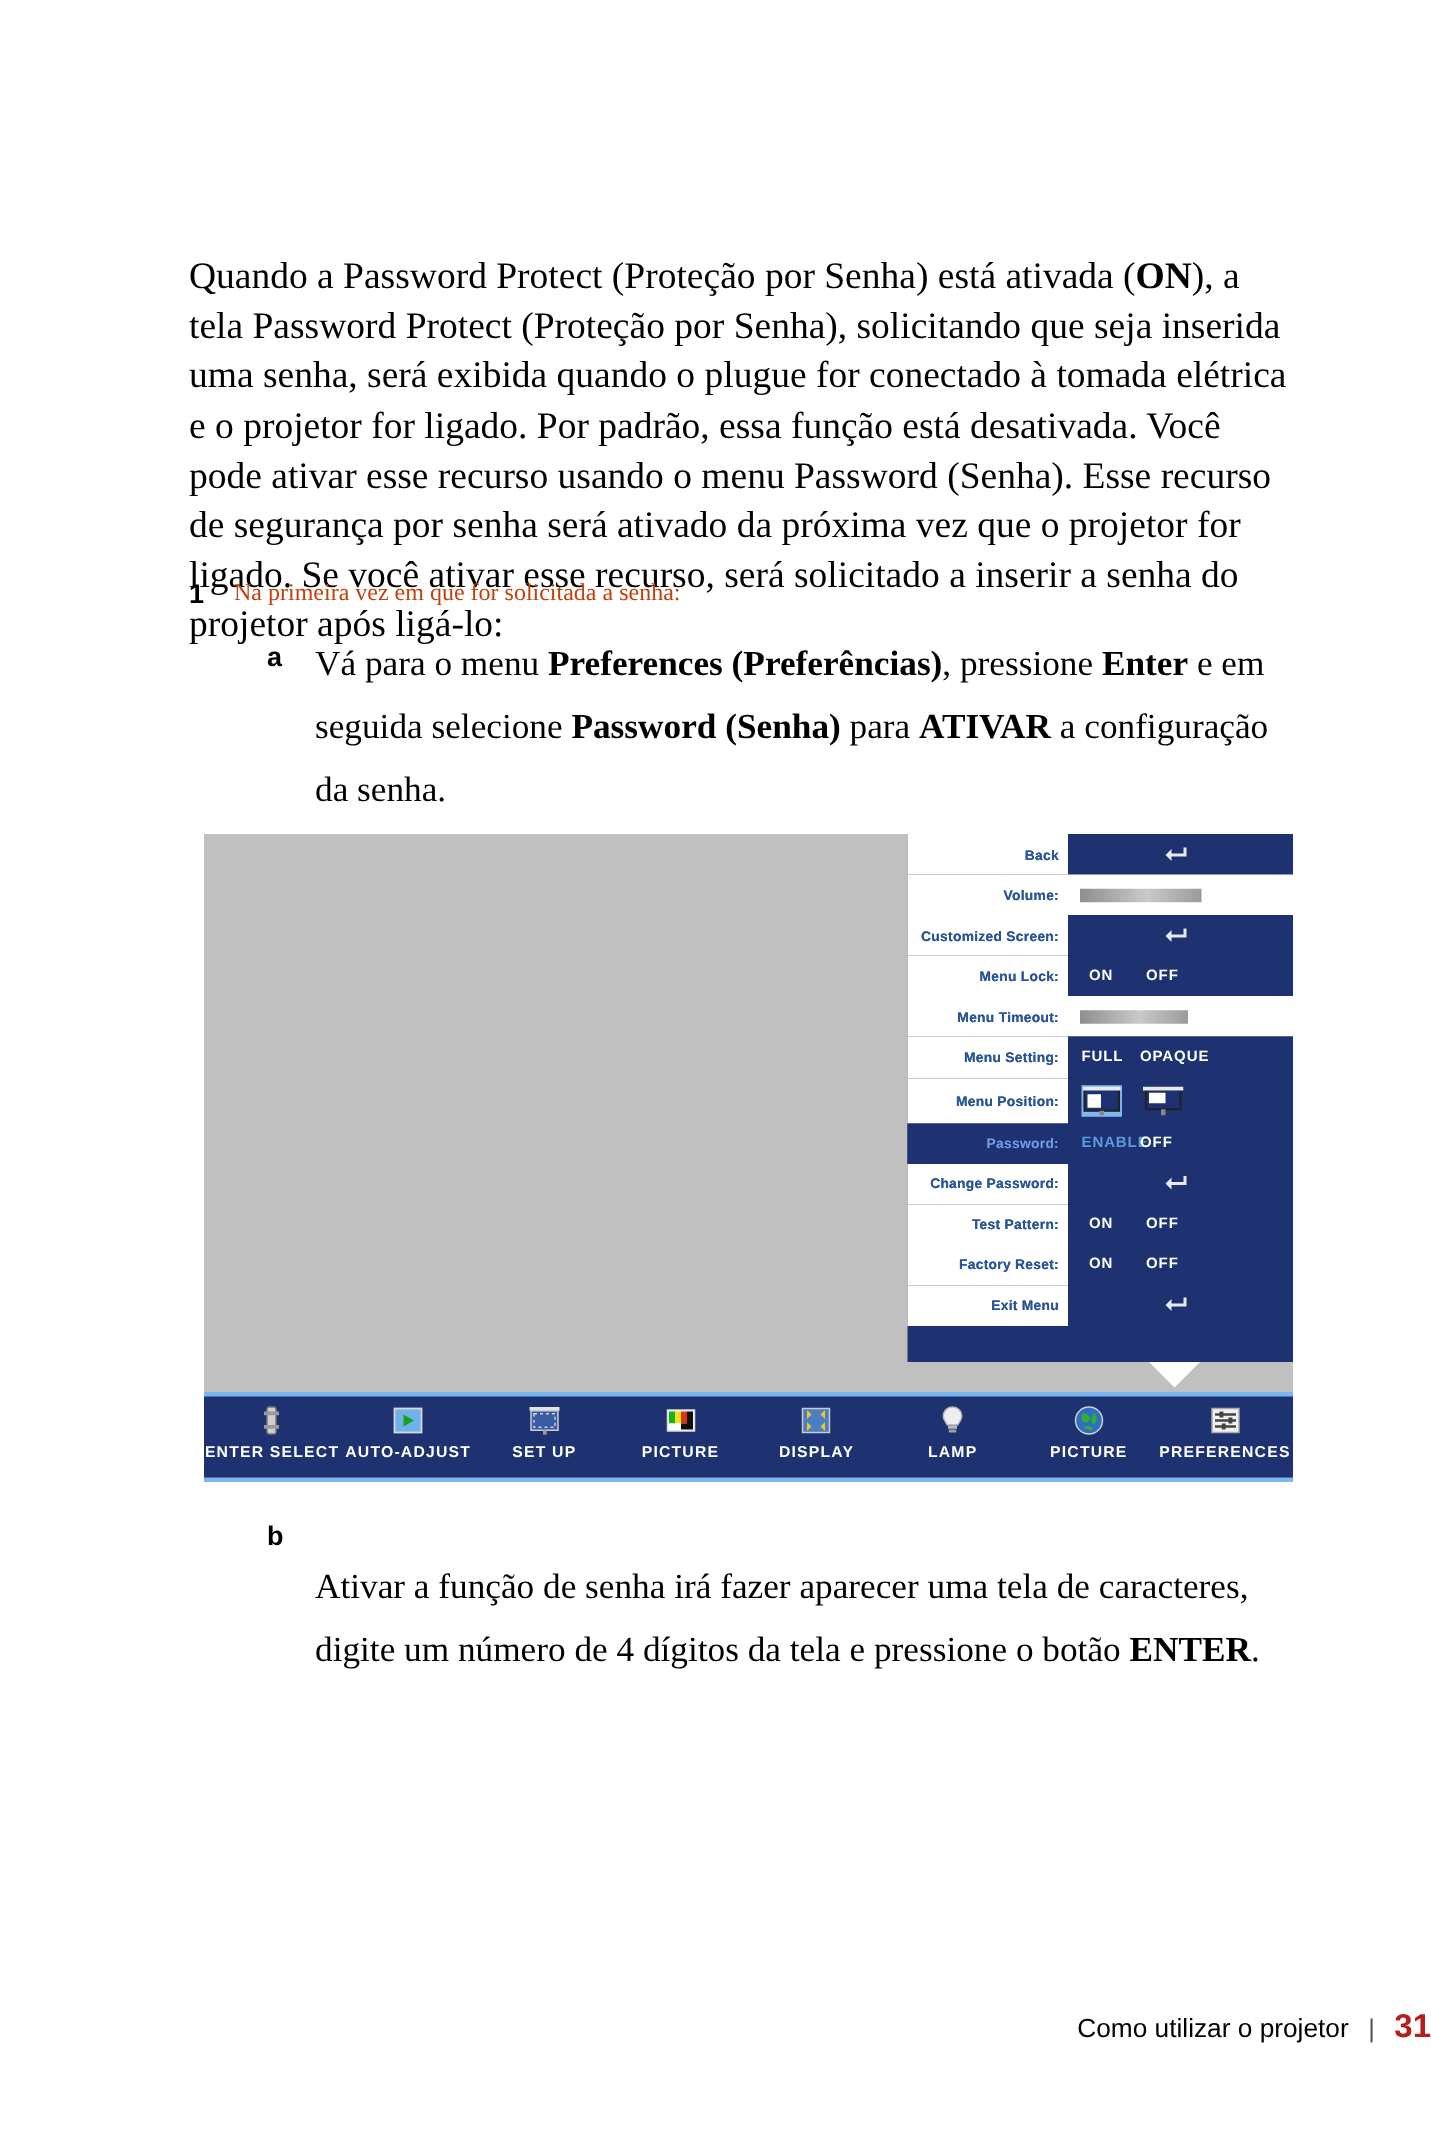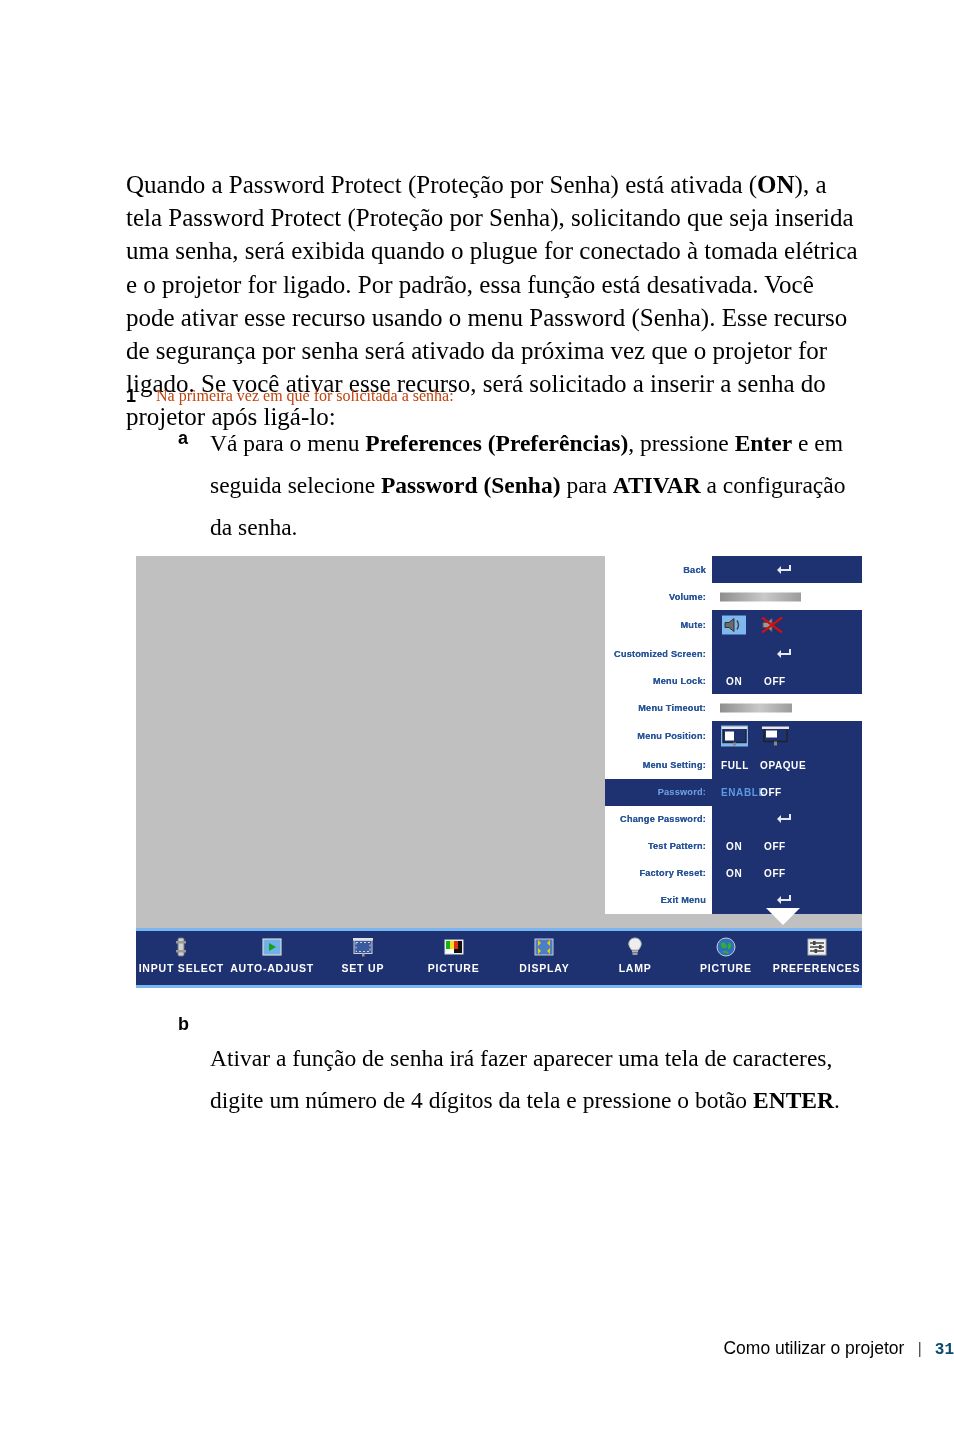--- a/index.html
+++ b/index.html
@@ -237,24 +237,23 @@
   .footer-text{
     font-size:17.5px;
     color:#000;
   }
   .footer-div{
     margin:0 13px;
     font-size:17px;
     color:#555;
   }
   .footer-page{
-    font-size:16px;
+    font-size:22px;
     font-weight:bold;
-    color:#0c4a6e;
-    font-family:Liberation Mono, monospace;
+    color:#b91c1c;
   }
 </style>
 </head>
 <body>
 
 <div class="page">
 
   <div class="intro">
     Quando a Password Protect (Proteção por Senha) está ativada (<b>ON</b>), a tela
     Password Protect (Proteção por Senha), solicitando que seja inserida uma
@@ -297,37 +296,20 @@
 
       <div class="menu-row sep">
         <div class="lbl">Volume:</div>
         <div class="val">
           <span class="slider">
               <i style="width:62%"></i>
             </span>
         </div>
       </div>
 
-      <div class="menu-row tall">
-        <div class="lbl">Mute:</div>
-        <div class="val">
-          <span class="spk sel">
-            <svg width="24" height="19" viewBox="0 0 24 19">
-                <path d="M12 3 L7 7 L3 7 L3 12 L7 12 L12 16 Z" fill="#6b6b6b" stroke="#333" stroke-width="1"></path>
-                <path d="M15 5 Q18 9.5 15 14" stroke="#444" stroke-width="1.5" fill="none"></path>
-              </svg>
-          </span>
-          <span class="spk mute">
-            <svg width="24" height="19" viewBox="0 0 24 19">
-                <path d="M12 3 L7 7 L3 7 L3 12 L7 12 L12 16 Z" fill="#9a9a9a" stroke="#555" stroke-width="1"></path>
-                <path d="M2 2 L22 17 M22 2 L2 17" stroke="#d01010" stroke-width="2.2" fill="none"></path>
-              </svg>
-          </span>
-        </div>
-      </div>
 
       <div class="menu-row">
         <div class="lbl">Customized Screen:</div>
         <div class="val">
           <span class="ret-arrow">
             <svg width="16" height="12" viewBox="0 0 16 12">
                 <path d="M15 1 L15 7 L5 7 L5 10 L1 6 L5 2 L5 5 L13 5 L13 1 Z" fill="#e6e9f2"></path>
               </svg>
           </span>
         </div>
@@ -340,20 +322,28 @@
           <span class="opt b">OFF</span>
         </div>
       </div>
 
       <div class="menu-row sep">
         <div class="lbl">Menu Timeout:</div>
         <div class="val">
           <span class="slider">
               <i style="width:55%"></i>
             </span>
+        </div>
+      </div>
+
+      <div class="menu-row">
+        <div class="lbl">Menu Setting:</div>
+        <div class="val">
+          <span class="opt wide-a">FULL</span>
+          <span class="opt wide-b">OPAQUE</span>
         </div>
       </div>
 
       <div class="menu-row tall">
         <div class="lbl">Menu Position:</div>
         <div class="val">
           <span class="scr-ico a">
             <svg width="27" height="21" viewBox="0 0 27 21">
                 <rect x="2" y="2" width="23" height="15" fill="#1e3170" stroke="#222" stroke-width="1.4"></rect>
                 <rect x="1" y="1" width="25" height="2.5" fill="#e8e8e8"></rect>
@@ -365,28 +355,20 @@
             <svg width="27" height="21" viewBox="0 0 27 21">
                 <rect x="2" y="3" width="23" height="13" fill="#1e3170" stroke="#222" stroke-width="1.4"></rect>
                 <rect x="0" y="1" width="27" height="2.5" fill="#e8e8e8"></rect>
                 <rect x="4" y="5" width="11" height="7" fill="#ffffff"></rect>
                 <rect x="12" y="16" width="3" height="4" fill="#888"></rect>
               </svg>
           </span>
         </div>
       </div>
 
-      <div class="menu-row">
-        <div class="lbl">Menu Setting:</div>
-        <div class="val">
-          <span class="opt wide-a">FULL</span>
-          <span class="opt wide-b">OPAQUE</span>
-        </div>
-      </div>
-
       <div class="menu-row sel">
         <div class="lbl">Password:</div>
         <div class="val">
           <span class="opt wide-a hl">ENABLE</span>
           <span class="opt wide-b">OFF</span>
         </div>
       </div>
 
       <div class="menu-row">
         <div class="lbl">Change Password:</div>
@@ -433,21 +415,21 @@
     <div class="toolbar">
 
       <div class="tb-item">
         <span class="tb-ico">
           <svg width="24" height="24" viewBox="0 0 24 24">
               <rect x="9" y="3" width="6" height="18" rx="1.5" fill="#cfcfcf" stroke="#777" stroke-width="1"></rect>
               <rect x="7" y="6" width="10" height="2.5" fill="#9a9a9a"></rect>
               <rect x="7" y="15" width="10" height="2.5" fill="#9a9a9a"></rect>
             </svg>
         </span>
-        <span class="tb-label">INPUT SELECT</span>
+        <span class="tb-label">ENTER SELECT</span>
       </div>
 
       <div class="tb-item">
         <span class="tb-ico">
           <svg width="24" height="24" viewBox="0 0 24 24">
               <rect x="3" y="4" width="18" height="16" fill="#6fb2ea" stroke="#d8d8d8" stroke-width="1.2"></rect>
               <path d="M9 8 L16 12 L9 16 Z" fill="#18a018"></path>
             </svg>
         </span>
         <span class="tb-label">AUTO-ADJUST</span>

